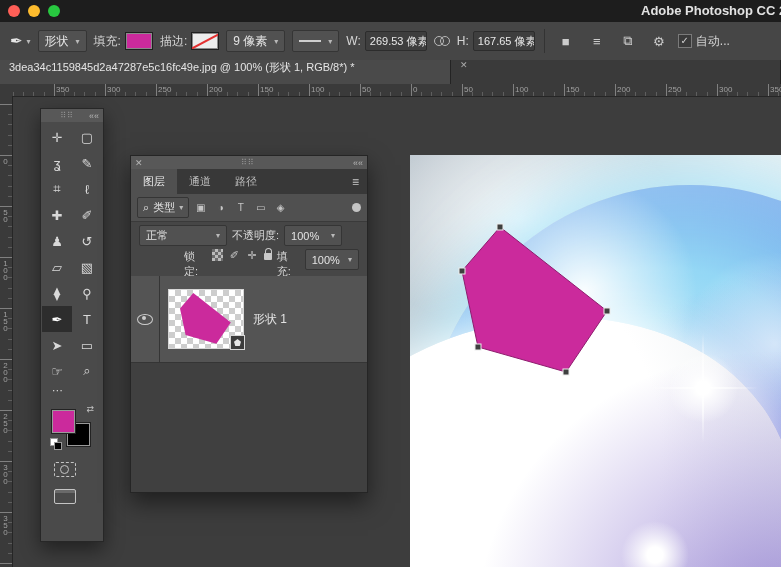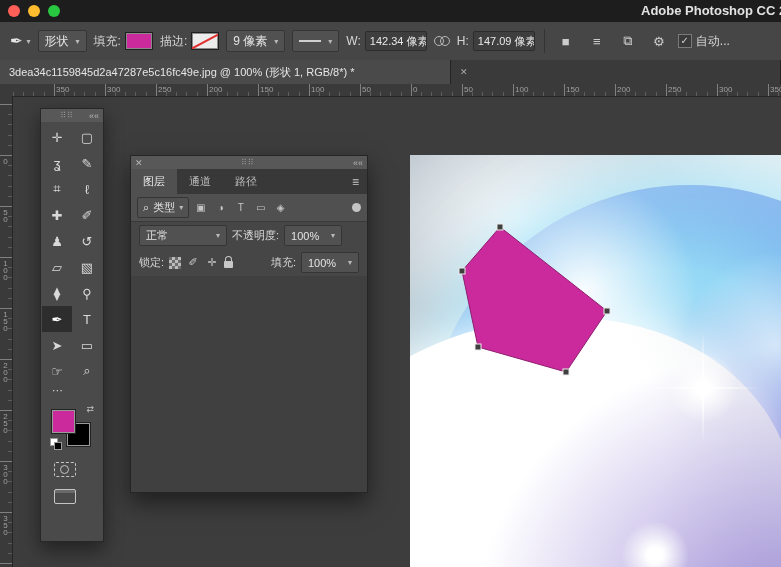--- a/index.html
+++ b/index.html
@@ -28,21 +28,21 @@
   .chain{display:flex;align-items:center;}
   .chain i{display:block;width:8px;height:8px;border:1.5px solid #b8b8b8;border-radius:50%;}
   .chain i+i{margin-left:-4px;}
   .vsep{width:1px;height:24px;background:#333;margin:0 2px;}
   .obtn{width:24px;height:24px;display:flex;align-items:center;justify-content:center;color:#cccccc;font-size:13px;}
   .checkbox{width:12px;height:12px;background:#3a3a3a;border:1px solid #7a7a7a;display:flex;align-items:center;justify-content:center;
     font-size:10px;color:#d0d0d0;line-height:10px;}
 
   
   #tabbar{position:absolute;top:60px;left:0;right:0;height:24px;background:#303030;display:flex;font-size:11px;z-index:30;}
-  .doc-tab{display:flex;align-items:center;gap:6px;padding:0 9px;border-right:1px solid #232323;overflow:hidden;white-space:nowrap;}
+  .doc-tab{display:flex;align-items:flex-start;gap:6px;padding:0 9px;border-right:1px solid #232323;overflow:hidden;white-space:nowrap;}
   .doc-tab.active{background:#4a4a4a;color:#e5e5e5;width:432px;flex:none;}
   .doc-tab.inactive{background:#3a3a3a;color:#b7b7b7;flex:1;}
   .tab-close{font-size:9px;color:#aaa;}
 
   
   #ruler-corner{position:absolute;top:84px;left:0;width:12px;height:12px;background:#3a3a3a;
     border-right:1px solid #262626;border-bottom:1px solid #262626;z-index:25;}
   #ruler-h{position:absolute;top:84px;left:12px;right:0;height:12px;background:#3a3a3a;border-bottom:1px solid #262626;z-index:25;
     background-image:
       repeating-linear-gradient(to right,#808080 0 1px,transparent 1px 51px),
@@ -120,21 +120,21 @@
   .lp-tab.active{background:#505050;color:#eaeaea;}
   .lp-menu{margin-left:auto;display:flex;align-items:center;padding:0 8px;color:#c9c9c9;font-size:12px;}
   .lp-filter{height:27px;background:#505050;display:flex;align-items:center;gap:3px;padding:0 6px;border-bottom:1px solid #3a3a3a;}
   .search-dd{height:19px;padding:0 5px;gap:4px;}
   .f-icon{width:17px;height:17px;display:flex;align-items:center;justify-content:center;color:#c6c6c6;font-size:10px;}
   .f-toggle{margin-left:auto;width:9px;height:9px;border-radius:50%;background:#c4c4c4;}
   .lp-blend{height:27px;display:flex;align-items:center;gap:5px;padding:0 8px;}
   .lp-blend .dropdown,.lp-lock .dropdown{height:19px;}
   .blend-dd{width:74px;justify-content:space-between;gap:13px;}
   .pct-dd{width:44px;justify-content:space-between;}
-  .lp-lock{height:27px;display:flex;align-items:center;gap:5px;padding:0 8px;}
+  .lp-lock{height:27px;display:flex;align-items:flex-start;gap:5px;padding:0 8px;margin-left:45px;}
   .checker12{width:12px;height:12px;background:
       linear-gradient(45deg,#bbb 25%,transparent 25% 75%,#bbb 75%),
       linear-gradient(45deg,#bbb 25%,transparent 25% 75%,#bbb 75%);
     background-position:0 0,3px 3px;background-size:6px 6px;background-color:#6c6c6c;}
   .lock-glyph{color:#c6c6c6;font-size:11px;width:14px;text-align:center;}
   .padlock{position:relative;width:9px;height:7px;background:#c8c8c8;border-radius:1px;margin-top:4px;}
   .padlock::before{content:"";position:absolute;left:1px;top:-5px;width:5px;height:5px;border:1.5px solid #c8c8c8;
     border-bottom:none;border-radius:4px 4px 0 0;}
   .lp-rows{flex:1;background:#404040;overflow:hidden;}
   .layer-row{height:86px;display:flex;align-items:center;border-bottom:1px solid #353535;background:#404040;}
@@ -190,29 +190,29 @@
     <span class="dropdown">
       <span>9 像素</span>
       <span class="dd-arrow">▾</span>
     </span>
     <span class="dropdown">
       <span class="line-sample"></span>
       <span class="dd-arrow">▾</span>
     </span>
     <span class="group">
       <span>W:</span>
-      <span class="field">142.34 像素</span>
+      <span class="field">269.53 像素</span>
     </span>
     <span class="chain">
         <i></i>
         <i></i>
       </span>
     <span class="group">
       <span>H:</span>
-      <span class="field">147.09 像素</span>
+      <span class="field">167.65 像素</span>
     </span>
     <span class="vsep"></span>
     <span class="obtn">
         <span>■</span>
       </span>
     <span class="obtn">
         <span>≡</span>
       </span>
     <span class="obtn">
         <span>⧉</span>
@@ -371,16 +371,28 @@
       <span class="lock-glyph">✐</span>
       <span class="lock-glyph">✛</span>
       <span class="padlock"></span>
       <span style="margin-left:auto">填充:</span>
       <span class="dropdown pct-dd">
         <span>100%</span>
         <span class="dd-arrow">▾</span>
       </span>
     </div>
     <div class="lp-rows">
+      <div class="layer-row selected">
+        <span class="eye-col">
+            <span class="eye"></span>
+          </span>
+        <span class="thumb checker">
+          <svg width="74" height="58">
+              <polygon id="thumb-poly" points="24.3,3.0 61.8,32.4 47.4,53.8 16.6,45.0 11.0,18.4" fill="#cb2a9c"></polygon>
+            </svg>
+          <span class="badge"></span>
+        </span>
+        <span class="layer-name">形状 1</span>
+      </div>
     </div>
   </div>
 
 </div>
 
 </body></html>

